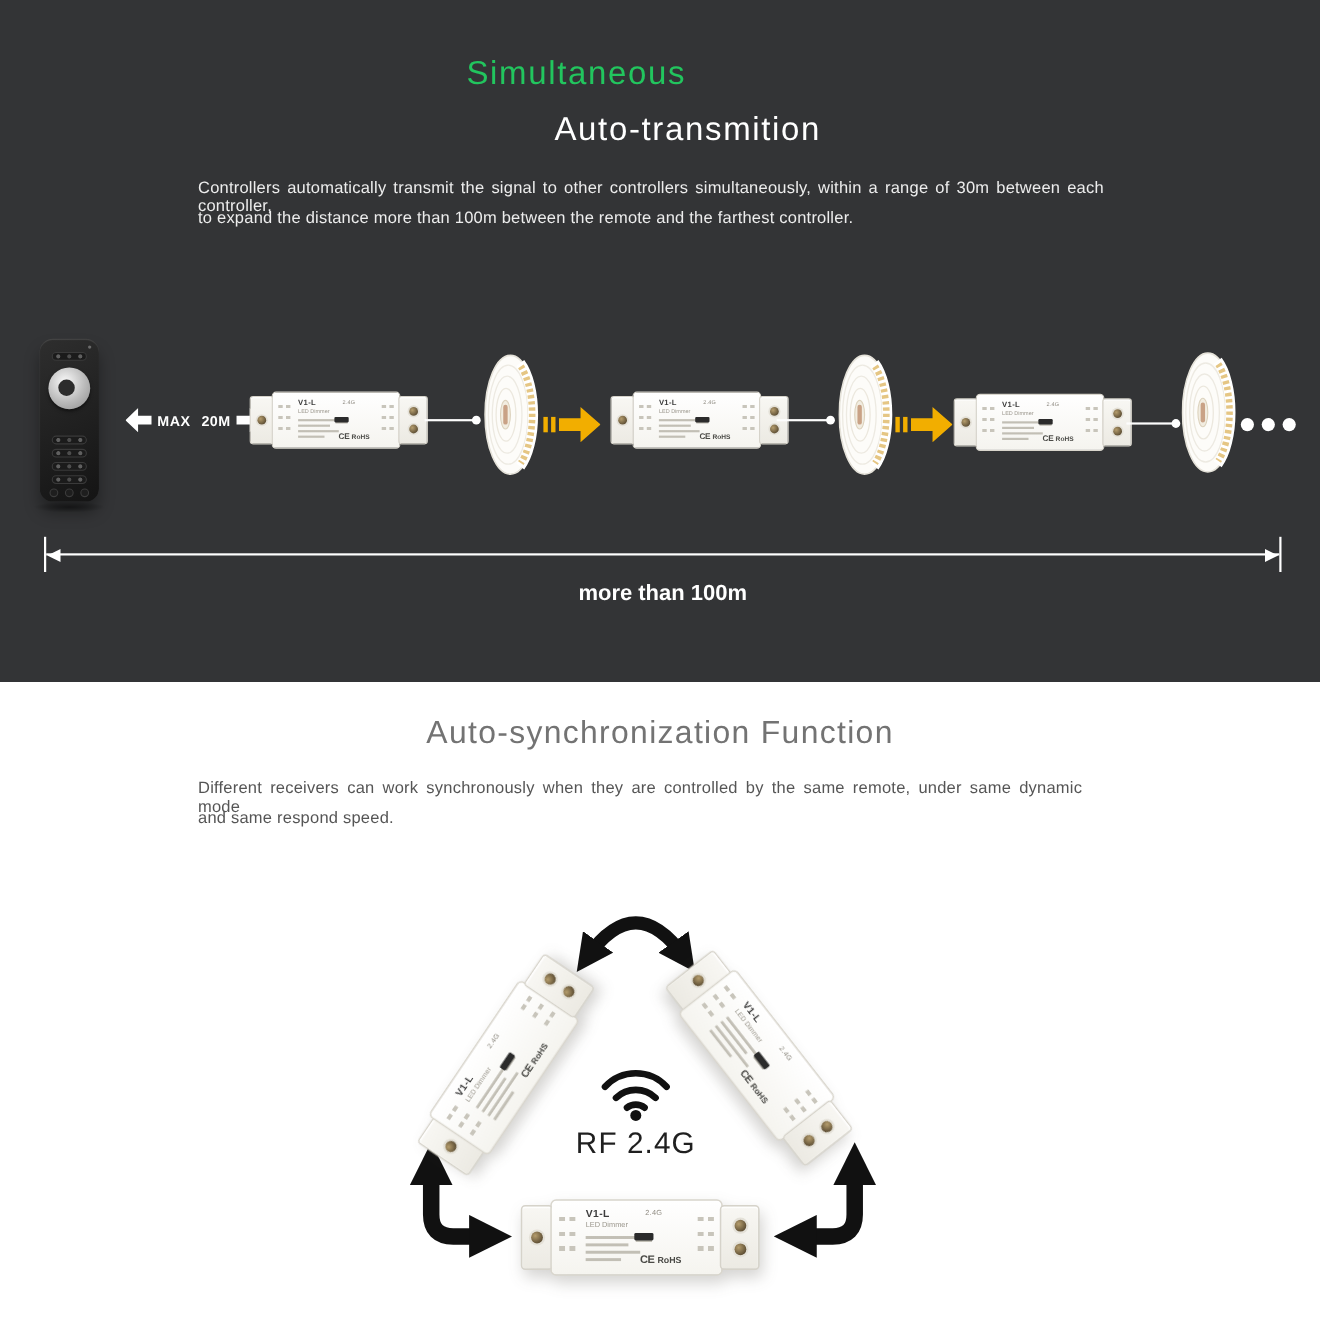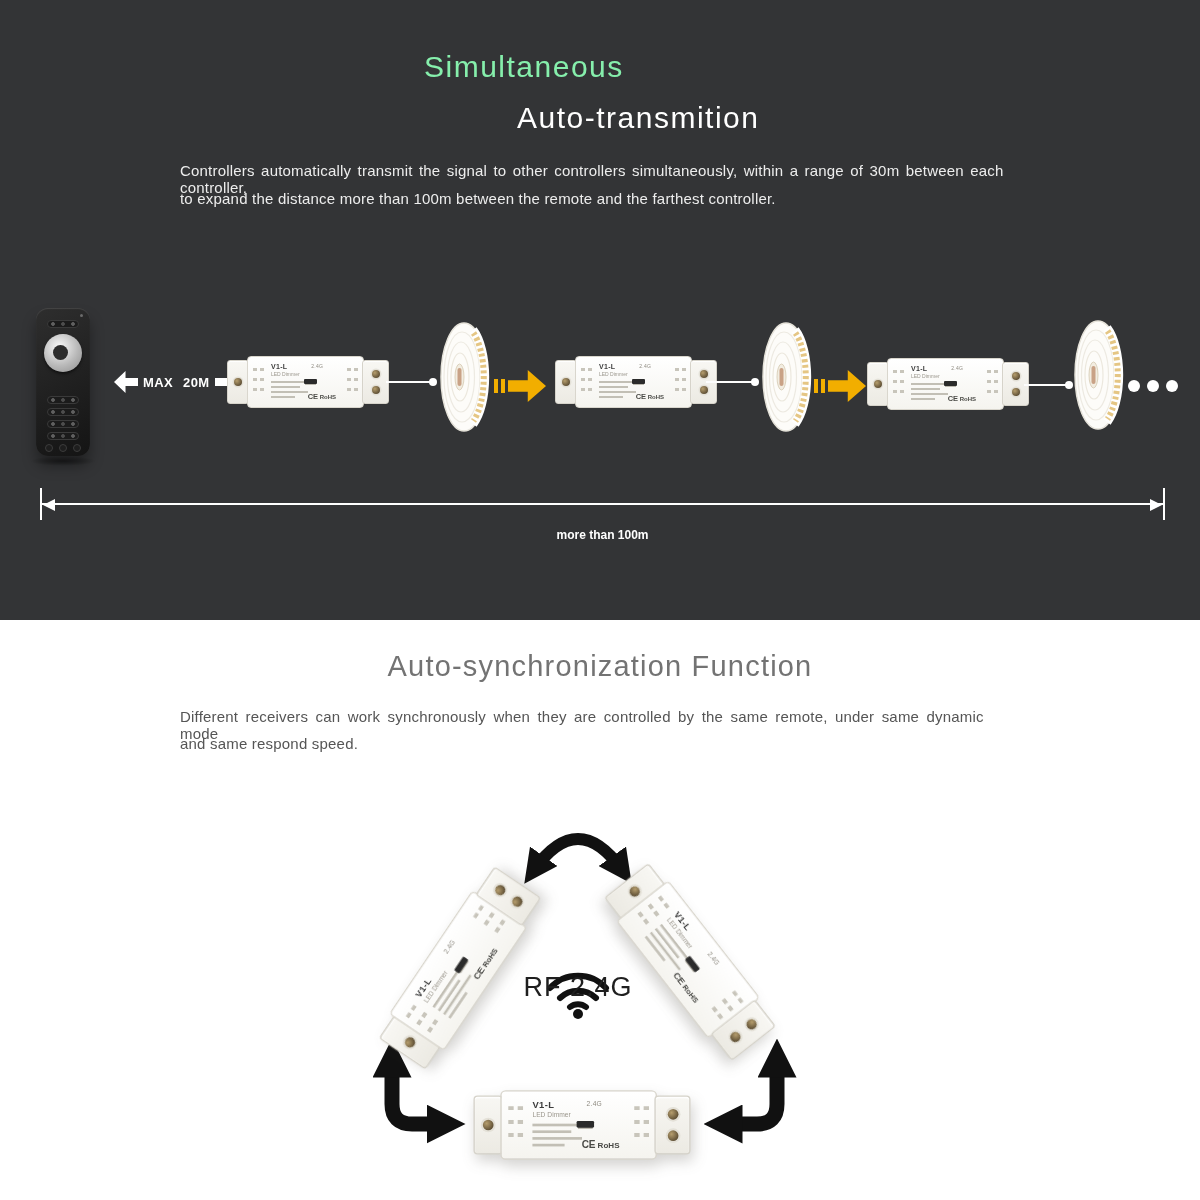--- a/index.html
+++ b/index.html
@@ -1,22 +1,22 @@
 <!DOCTYPE html>
 <html><head>
 <meta charset="utf-8">
 <style>
   * { margin:0; padding:0; box-sizing:border-box; }
   body { font-family:"Liberation Sans", sans-serif; background:#fff; }
   #stage { position:relative; width:1200px; height:1200px; overflow:hidden; background:#fff; }
 
   
   .sec-dark { position:absolute; left:0; top:0; width:1200px; height:620px; background:#333436; }
-  .title-l1 { position:absolute; left:424px; top:50px; font-size:30px; color:#86efac; font-weight:400; letter-spacing:1.5px; }
-  .title-l2 { position:absolute; left:517px; top:101px; font-size:30px; color:#fff; font-weight:400; letter-spacing:1.5px; }
+  .title-l1 { position:absolute; left:424px; top:50px; font-size:30px; color:#22c55e; font-weight:400; letter-spacing:1.5px; }
+  .title-l2 { position:absolute; left:504px; top:101px; font-size:30px; color:#fff; font-weight:400; letter-spacing:1.5px; }
   .dark-para { position:absolute; left:180px; width:860px; color:#ededed; font-size:15px; letter-spacing:.2px; }
   .dp1 { top:162px; word-spacing:2px; }
   .dp2 { top:190px; }
 
   
   .dim { position:absolute; }
   .dim .lbl { text-align:center; color:#fff; font-weight:bold; }
   .dimline { position:relative; height:16px; }
   .dimline .hline { position:absolute; left:2px; right:2px; top:7px; height:2px; background:#fff; }
   .dimline .tick { position:absolute; top:0; bottom:0; width:2px; background:#fff; }
@@ -24,21 +24,21 @@
   .dimline .ah { position:absolute; width:0; height:0; border-top:5px solid transparent; border-bottom:5px solid transparent; top:3px; }
   .dimline .ah.l { left:3px; border-right:10px solid #fff; }
   .dimline .ah.r { right:3px; border-left:10px solid #fff; }
   .dim30 { left:228px; top:282px; width:436px; }
   .dim30 .lbl { font-size:14px; margin-bottom:4px; }
   .dim100 { left:40px; top:488px; width:1125px; }
   .dim100 .dimline { height:32px; }
   .dim100 .hline { top:15px; }
   .dim100 .ah { top:11px; border-top-width:6px; border-bottom-width:6px; }
   .dim100 .ah.l { border-right-width:12px; } .dim100 .ah.r { border-left-width:12px; }
-  .dim100 .lbl { font-size:12px; margin-top:8px; }
+  .dim100 .lbl { font-size:20px; margin-top:8px; }
 
   
   .remote { position:absolute; left:36px; top:308px; width:54px; height:148px; border-radius:12px;
             background:linear-gradient(150deg,#2e2e2e,#141414); box-shadow:0 10px 14px rgba(0,0,0,.35), inset 0 1px 1px rgba(255,255,255,.12); }
   .remote .led { position:absolute; right:7px; top:6px; width:3px; height:3px; border-radius:50%; background:#6b6b6b; }
   .remote .pill { position:absolute; left:11px; width:32px; height:8px; border-radius:4px; background:
       radial-gradient(circle at 5px 50%, #606060 1.5px, transparent 2.2px),
       radial-gradient(circle at 50% 50%, #4d4d4d 1.5px, transparent 2.2px),
       radial-gradient(circle at calc(100% - 5px) 50%, #606060 1.5px, transparent 2.2px), #1b1b1b;
       border:1px solid #3a3a3a; }
@@ -118,21 +118,21 @@
   .light-para { position:absolute; left:180px; width:845px; color:#555; font-size:15px; letter-spacing:.2px; }
   .lp1 { top:708px; word-spacing:3px; }
   .lp2 { top:735px; }
 
   .arrow-svg { position:absolute; overflow:visible; }
   .arc-arrow { left:512px; top:806px; width:132px; height:78px; }
   .bent-l { left:362px; top:1032px; width:104px; height:118px; }
   .bent-r { left:705px; top:1032px; width:104px; height:118px; }
 
   .wifi { position:absolute; left:544px; top:962px; width:68px; height:58px; }
-  .rf-label { position:absolute; left:498px; top:972px; width:160px; text-align:center; font-size:27px; color:#1f1f1f; letter-spacing:1px; }
+  .rf-label { position:absolute; left:498px; top:1024px; width:160px; text-align:center; font-size:27px; color:#1f1f1f; letter-spacing:1px; }
 </style>
 </head>
 <body>
 
 <div id="stage">
 
   <div class="sec-dark">
     <div class="title-l1">Simultaneous</div>
     <div class="title-l2">Auto-transmition</div>
     <div class="dark-para dp1">Controllers automatically transmit the signal to other controllers simultaneously, within a range of 30m between each controller,</div>

